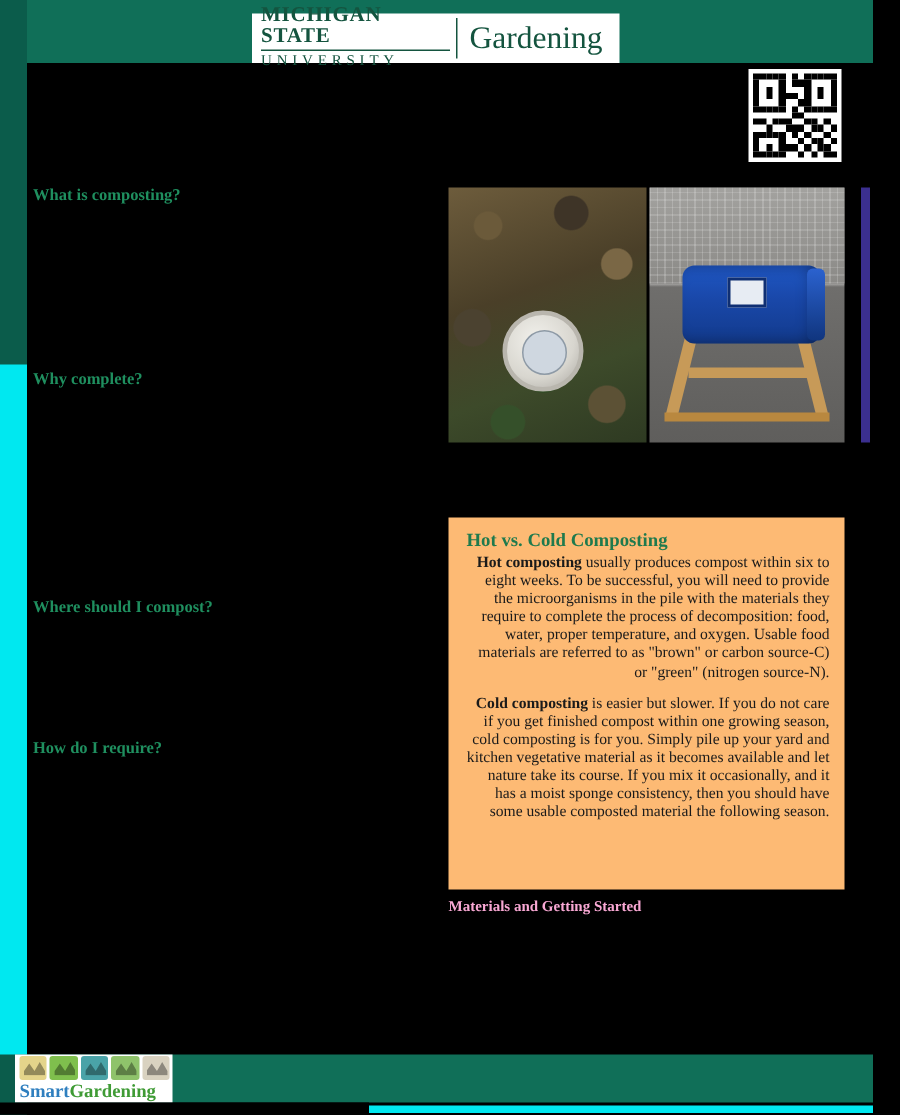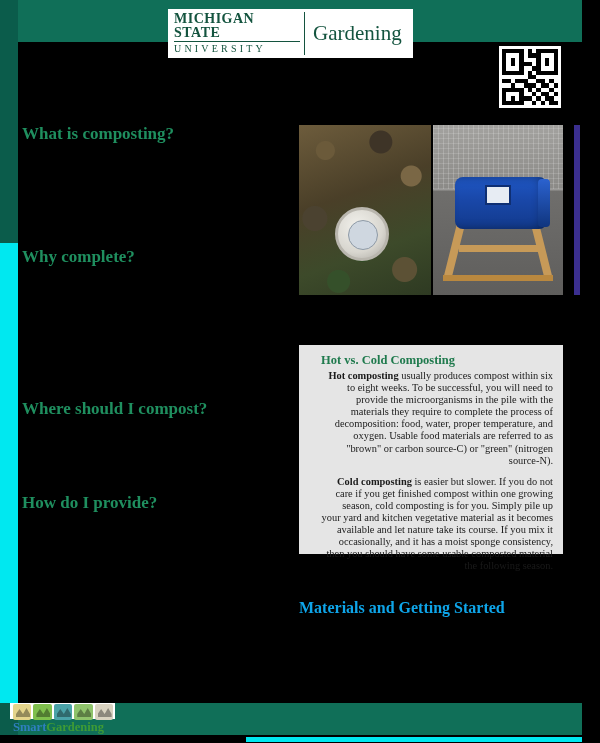--- a/index.html
+++ b/index.html
@@ -41,21 +41,21 @@
   
   .header-band {
     position: absolute;
     left: 18px; top: 0;
     width: 564px; height: 42px;
     background: #106f58;
   }
   .logo-block {
     position: absolute;
     left: 168px; top: 9px;
-    width: 245px; height: 49px;
+    width: 245px; height: 33px;
     background: #ffffff;
     display: flex;
     align-items: stretch;
   }
   .logo-msu {
     width: 136px;
     padding: 2px 4px 2px 6px;
     display: flex;
     flex-direction: column;
     justify-content: center;
@@ -208,37 +208,37 @@
     width: 6px; height: 170px;
     background: #3b2f8f;
   }
 
   
   .heading {
     position: absolute;
     left: 22px;
     font-family: "Liberation Serif", serif;
     font-weight: bold;
-    font-size: 17px;
+    font-size: 11px;
     color: #1f8f5f;
     white-space: nowrap;
   }
   .h-what  { top: 124px; }
   .h-why   { top: 247px; }
   .h-where { top: 383px; margin-top: 16px; }
   .h-how   { top: 493px; }
 
   
   .callout {
     position: absolute;
     left: 299px; top: 345px;
-    width: 264px; height: 209px;
-    background: #e5e5e5;
+    width: 264px; height: 248px;
+    background: #fdba74;
     color: #1a1a1a;
-    padding: 8px 10px 6px 22px;
+    padding: 8px 10px 6px 12px;
   }
   .callout-title {
     font-family: "Liberation Serif", serif;
     font-weight: bold;
     font-size: 12.5px;
     color: #1f7a4d;
     margin: 0 0 2px 0;
   }
   .callout p {
     margin: 0 0 9px 0;
@@ -247,35 +247,35 @@
     line-height: 12.1px;
     text-align: right;
   }
   .callout p b { font-weight: bold; }
 
   .sub-heading {
     position: absolute;
     left: 299px; top: 599px;
     font-family: "Liberation Serif", serif;
     font-weight: bold;
-    font-size: 16px;
-    color: #0ea5e9;
+    font-size: 10px;
+    color: #f9a8d4;
   }
 
   
   .footer-band {
     position: absolute;
     left: 18px; top: 703px;
     width: 564px; height: 32px;
     background: #106f58;
   }
   .footer-logo {
     position: absolute;
     left: 10px; top: 703px;
-    width: 105px; height: 16px;
+    width: 105px; height: 32px;
     background: #ffffff;
     padding: 1px 2px;
   }
   .sg-icons {
     display: flex;
     gap: 2px;
     height: 16px;
     padding-left: 1px;
   }
   .sg-ic {
@@ -526,21 +526,21 @@
         <div class="barrel-cap"></div>
         <div class="barrel-hatch"></div>
       </div>
     </div>
   </div>
   <div class="purple-strip"></div>
 
   <div class="heading h-what">What is composting?</div>
   <div class="heading h-why">Why complete?</div>
   <div class="heading h-where">Where should I compost?</div>
-  <div class="heading h-how">How do I provide?</div>
+  <div class="heading h-how">How do I require?</div>
 
   <div class="callout">
     <div class="callout-title">Hot vs. Cold Composting</div>
     <p><b>Hot composting</b><span> usually produces compost within six to eight weeks. To be successful, you will need to provide the microorganisms in the pile with the materials they require to complete the process of decomposition: food, water, proper temperature, and oxygen. Usable food materials are referred to as "brown" or carbon source-C) or "green" (nitrogen source-N).</span></p>
     <p><b>Cold composting</b><span> is easier but slower. If you do not care if you get finished compost within one growing season, cold composting is for you. Simply pile up your yard and kitchen vegetative material as it becomes available and let nature take its course. If you mix it occasionally, and it has a moist sponge consistency, then you should have some usable composted material the following season.</span></p>
   </div>
 
   <div class="sub-heading">Materials and Getting Started</div>
 
   <div class="footer-band"></div>

